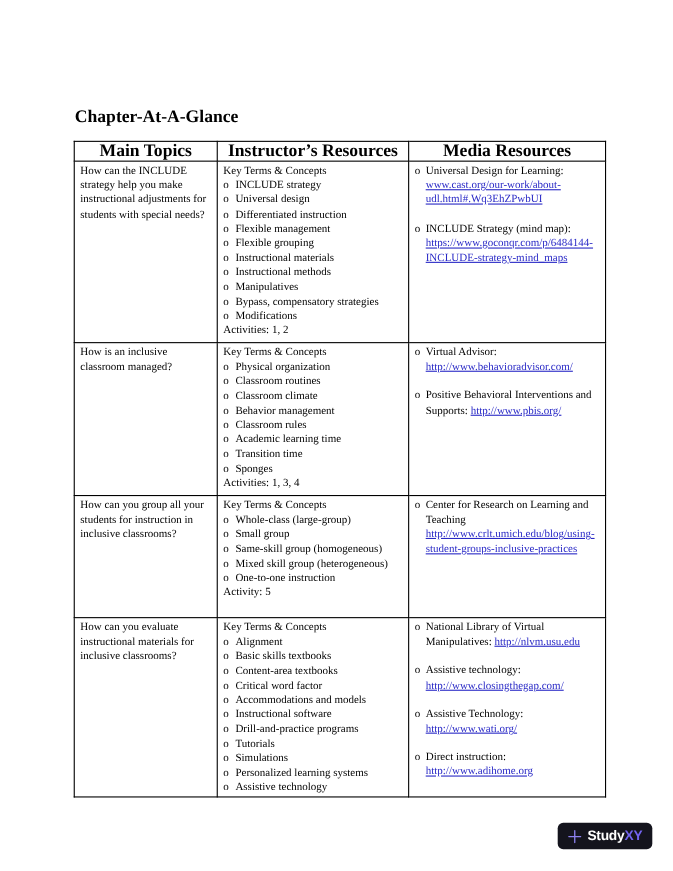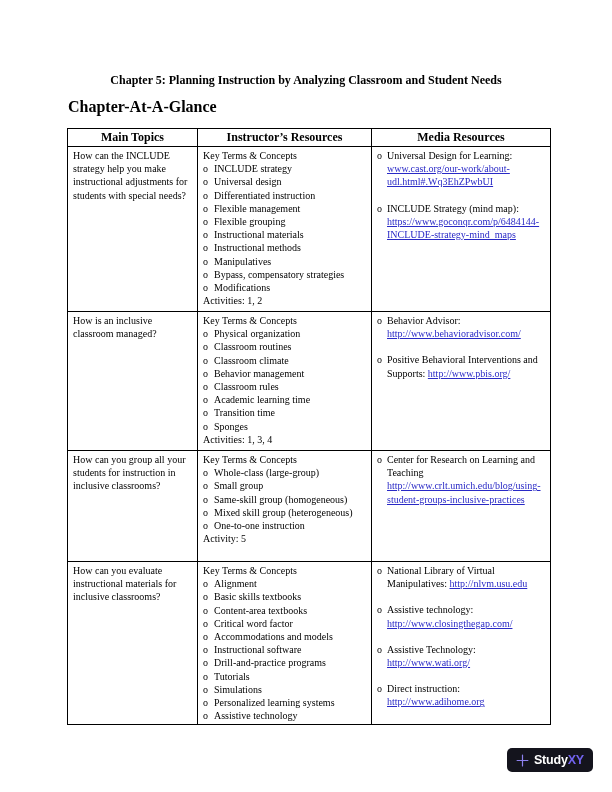--- a/index.html
+++ b/index.html
@@ -22,21 +22,21 @@
   }
   table.glance{
     position:absolute;top:128px;left:67px;
     width:483px;border-collapse:collapse;table-layout:fixed;
   }
   col.c1{width:130px;} col.c2{width:174px;} col.c3{width:179px;}
   table.glance th, table.glance td{
     border:1px solid var(--border,#000);
   }
   table.glance th{
-    font-size:12px;font-weight:bold;text-align:center;
+    font-size:16px;font-weight:bold;text-align:center;
     padding:1px 2px;height:15px;vertical-align:middle;line-height:15px;
   }
   table.glance td{
     font-size:10px;line-height:13.2px;vertical-align:top;
   }
   td.topic{padding:2px 4px 2px 5px;}
   td.resources{padding:2px 9px 2px 5px;}
   td.media{padding:2px 3px 2px 5px;}
   tbody tr:nth-child(1) td{height:160px;}
   tbody tr:nth-child(2) td{height:134px;}
@@ -68,21 +68,20 @@
   .logo .plus{color:var(--logo-plus,#8d80ee);flex:0 0 auto;display:block;}
   .logo .wordmark{font-size:12.5px;font-weight:bold;letter-spacing:-0.2px;line-height:1;}
   .logo-study{color:var(--logo-text,#ffffff);}
   .logo-xy{color:var(--logo-accent,#7263ef);}
 </style>
 </head>
 <body>
 
 <div class="page">
 
-  <div class="doc-title">Chapter 5: Planning Instruction by Analyzing Classroom and Student Needs</div>
 
   <div class="doc-subtitle">Chapter-At-A-Glance</div>
 
   <table class="glance">
     <colgroup>
         <col class="c1">
         <col class="c2">
         <col class="c3">
       </colgroup>
     <thead>
@@ -126,21 +125,21 @@
             <div class="bullet-line"><span class="bullet">o</span><span>Classroom routines</span></div>
             <div class="bullet-line"><span class="bullet">o</span><span>Classroom climate</span></div>
             <div class="bullet-line"><span class="bullet">o</span><span>Behavior management</span></div>
             <div class="bullet-line"><span class="bullet">o</span><span>Classroom rules</span></div>
             <div class="bullet-line"><span class="bullet">o</span><span>Academic learning time</span></div>
             <div class="bullet-line"><span class="bullet">o</span><span>Transition time</span></div>
             <div class="bullet-line"><span class="bullet">o</span><span>Sponges</span></div>
             <div>Activities: 1, 3, 4</div>
           </td>
           <td class="media">
-            <div class="bullet-line media-item"><span class="bullet">o</span><span>Behavior Advisor:</span><a class="link block">http://www.behavioradvisor.com/</a></div>
+            <div class="bullet-line media-item"><span class="bullet">o</span><span>Virtual Advisor:</span><a class="link block">http://www.behavioradvisor.com/</a></div>
             <div class="bullet-line media-item"><span class="bullet">o</span><span>Positive Behavioral Interventions and Supports:</span> <a class="link inline">http://www.pbis.org/</a></div>
           </td>
         </tr>
         <tr>
           <td class="topic">
             <div>How can you group all your students for instruction in inclusive classrooms?</div>
           </td>
           <td class="resources">
             <div>Key Terms &amp; Concepts</div>
             <div class="bullet-line"><span class="bullet">o</span><span>Whole-class (large-group)</span></div>

